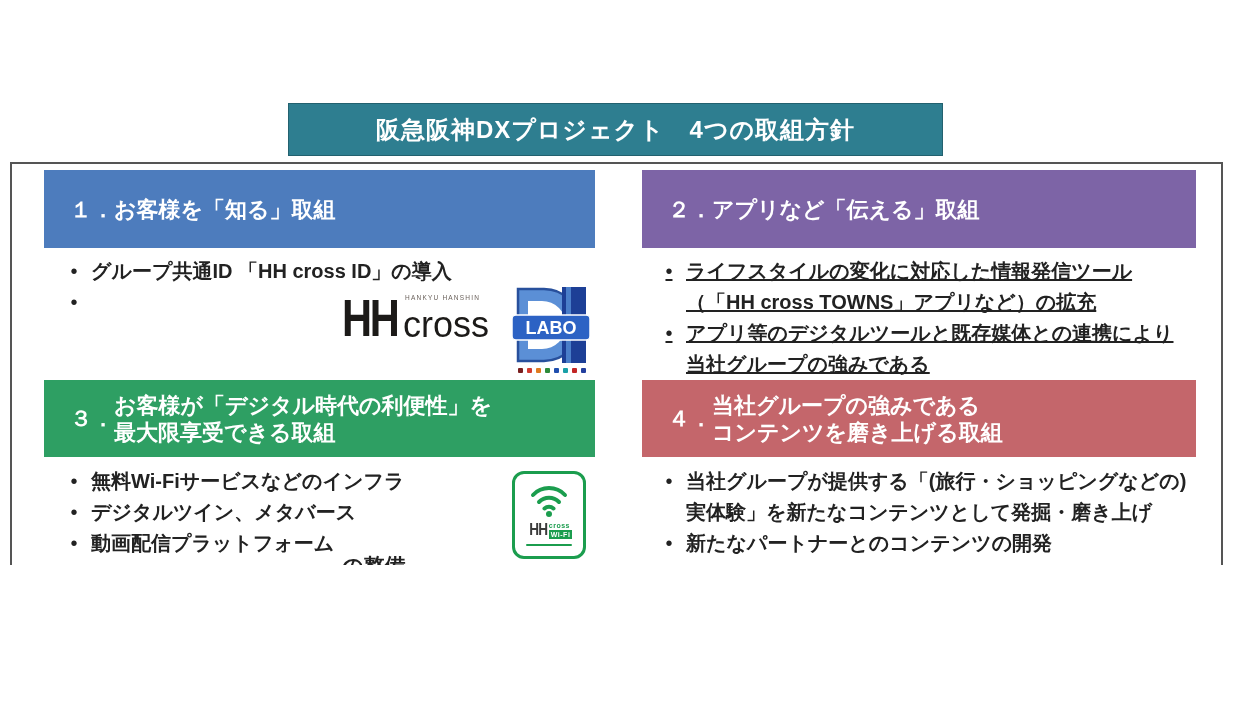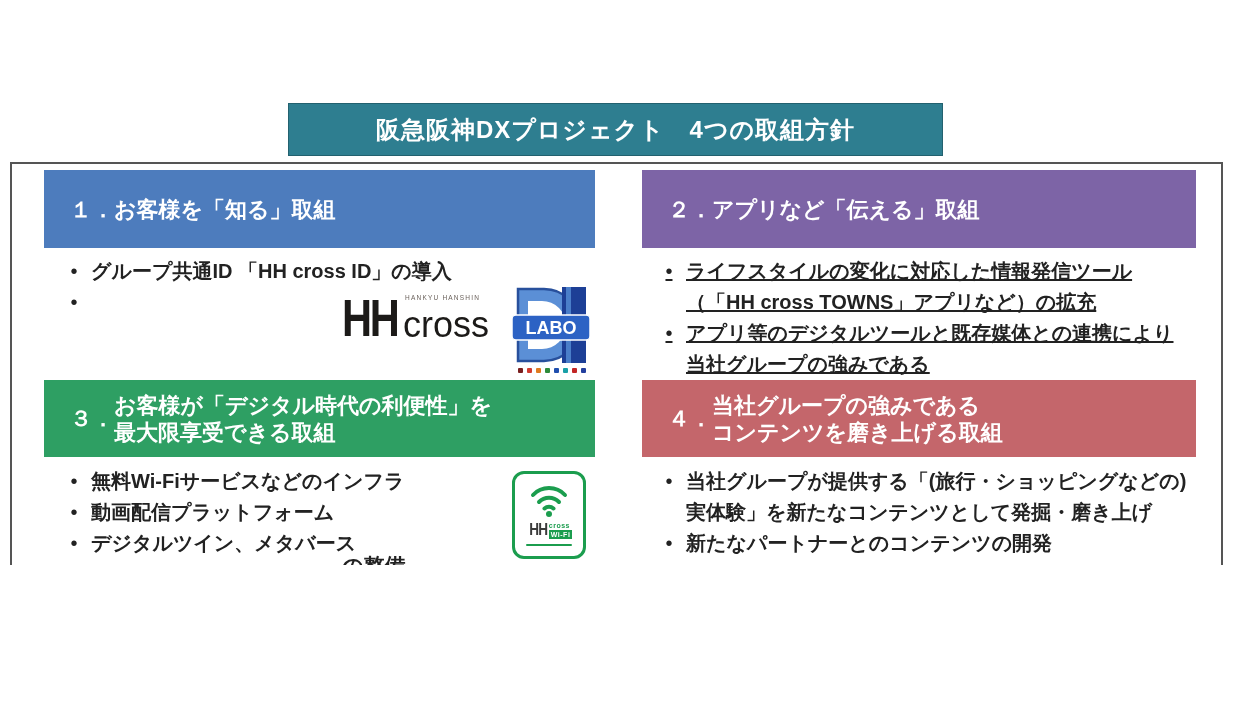--- a/index.html
+++ b/index.html
@@ -255,25 +255,25 @@
 最大限享受できる取組</span>
     </div>
 
     <div class="bullets c3">
       <div class="bullet-row">
         <span class="b-dot"></span>
         <span class="b-text">無料Wi-Fiサービスなどのインフラ</span>
       </div>
       <div class="bullet-row">
         <span class="b-dot"></span>
+        <span class="b-text">デジタルツイン、メタバース</span>
+      </div>
+      <div class="bullet-row">
+        <span class="b-dot"></span>
         <span class="b-text">動画配信プラットフォーム</span>
-      </div>
-      <div class="bullet-row">
-        <span class="b-dot"></span>
-        <span class="b-text">デジタルツイン、メタバース</span>
       </div>
     </div>
 
     <div class="suffix-text">の整備</div>
 
     <div class="wifi-logo">
       <svg class="wifi-arcs" width="42" height="34" viewBox="0 0 42 34">
         <path d="M5 12 A22 22 0 0 1 37 12" fill="none" stroke="#1B9D4E" stroke-width="4" stroke-linecap="round"></path>
         <path d="M11 19 A14 14 0 0 1 31 19" fill="none" stroke="#1B9D4E" stroke-width="4" stroke-linecap="round"></path>
         <path d="M16.5 25.5 A7 7 0 0 1 25.5 25.5" fill="none" stroke="#1B9D4E" stroke-width="4" stroke-linecap="round"></path>

